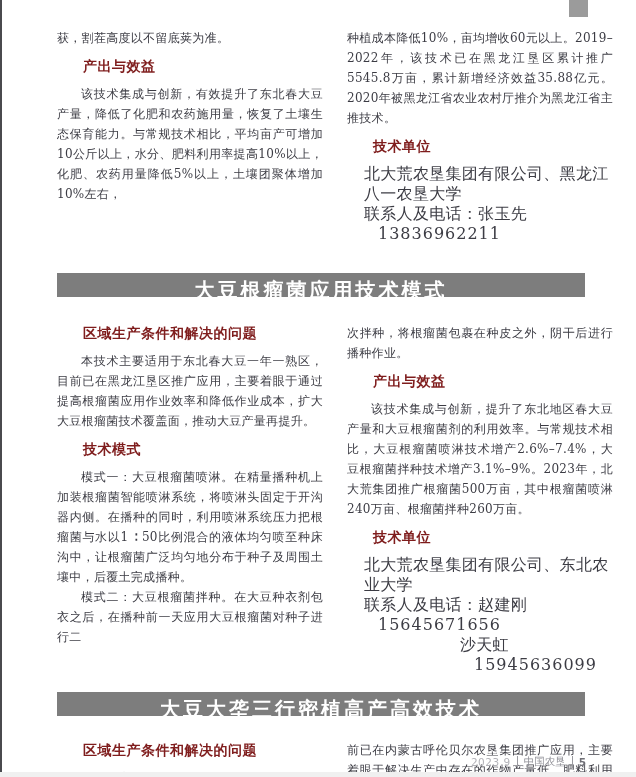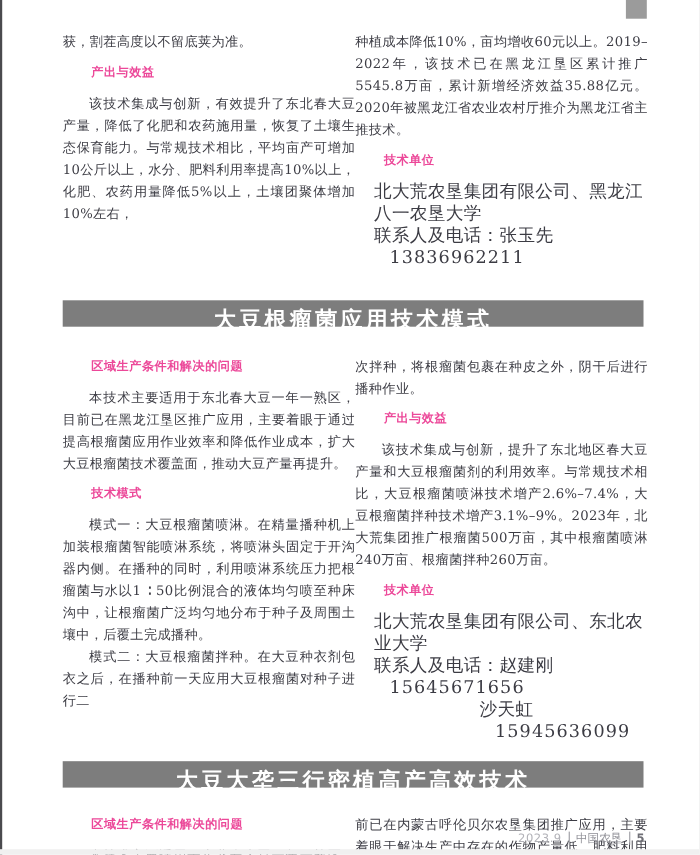--- a/index.html
+++ b/index.html
@@ -28,38 +28,38 @@
     position: absolute;
     left: 0; bottom: 0;
     width: 100%; height: 5px;
     background: #f0f0f0;
   }
   .content {
     position: absolute;
     left: 57px; top: 28px;
     width: 556px;
   }
-  .row { display: flex; }
+  .row { display: flex; gap: 24px; }
   .col { width: 266px; }
   p { margin: 0; }
   .body {
     font-size: 12px;
     line-height: 20px;
     letter-spacing: 0.3px;
     text-align: justify;
     text-indent: 2em;
   }
   .cont { text-indent: 0; }
   h3 {
     margin: 8px 0;
     font-family: "DejaVu Sans", "Liberation Sans", sans-serif;
-    font-size: 11px;
+    font-size: 14px;
     font-weight: bold;
     line-height: 20px;
-    color: #ec4899;
+    color: #7f1d1d;
     text-indent: 26px;
     letter-spacing: 0.5px;
   }
   .col > h3:first-child { margin-top: 0; }
   .plain {
     font-size: 16px;
     line-height: 20px;
     letter-spacing: 0.3px;
     padding-left: 17px;
   }

